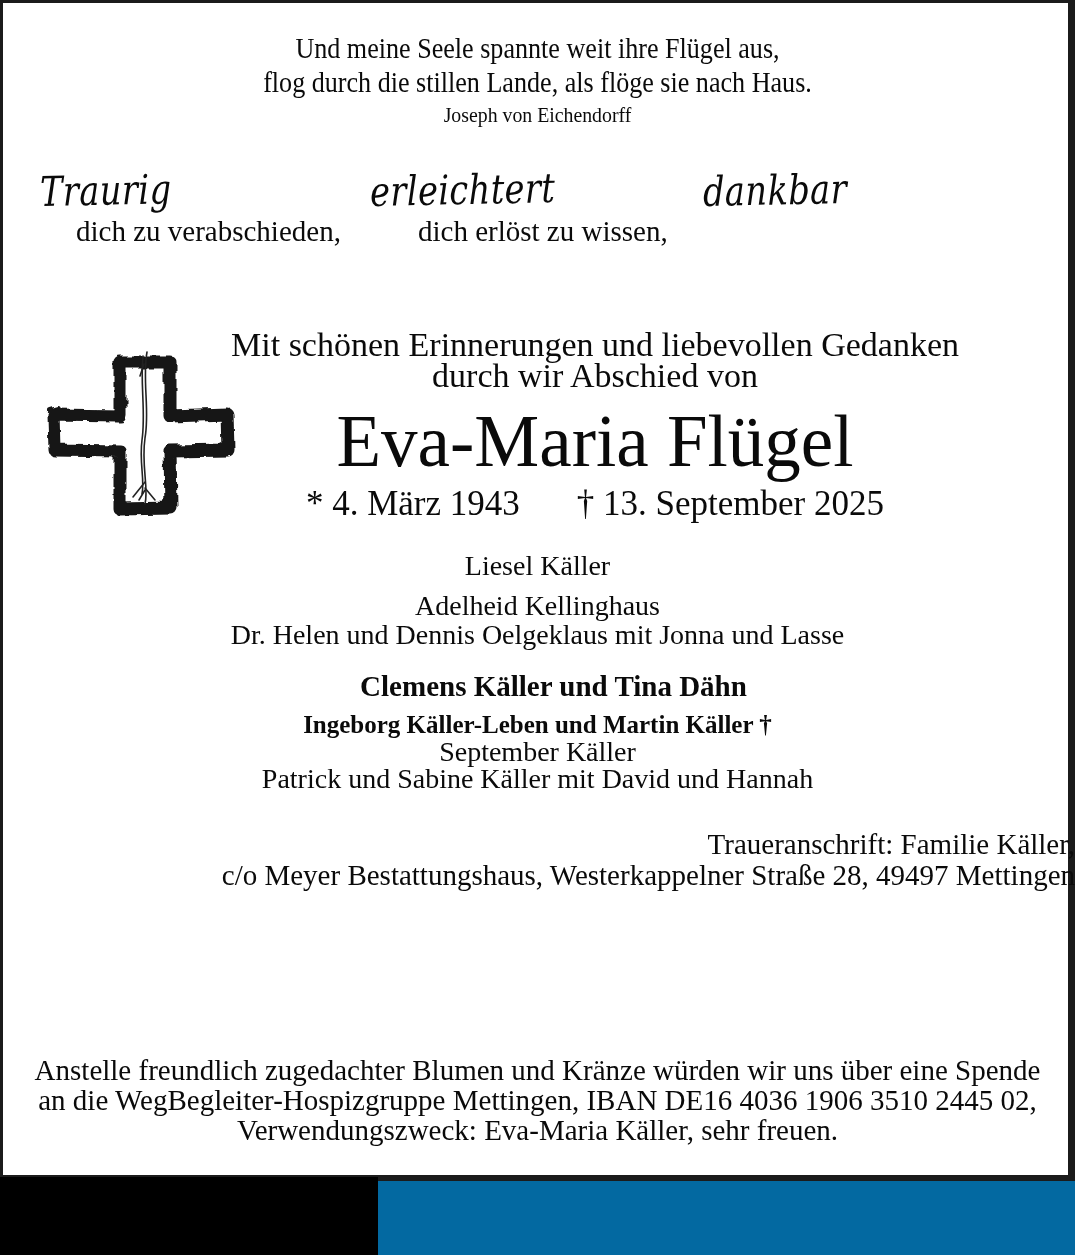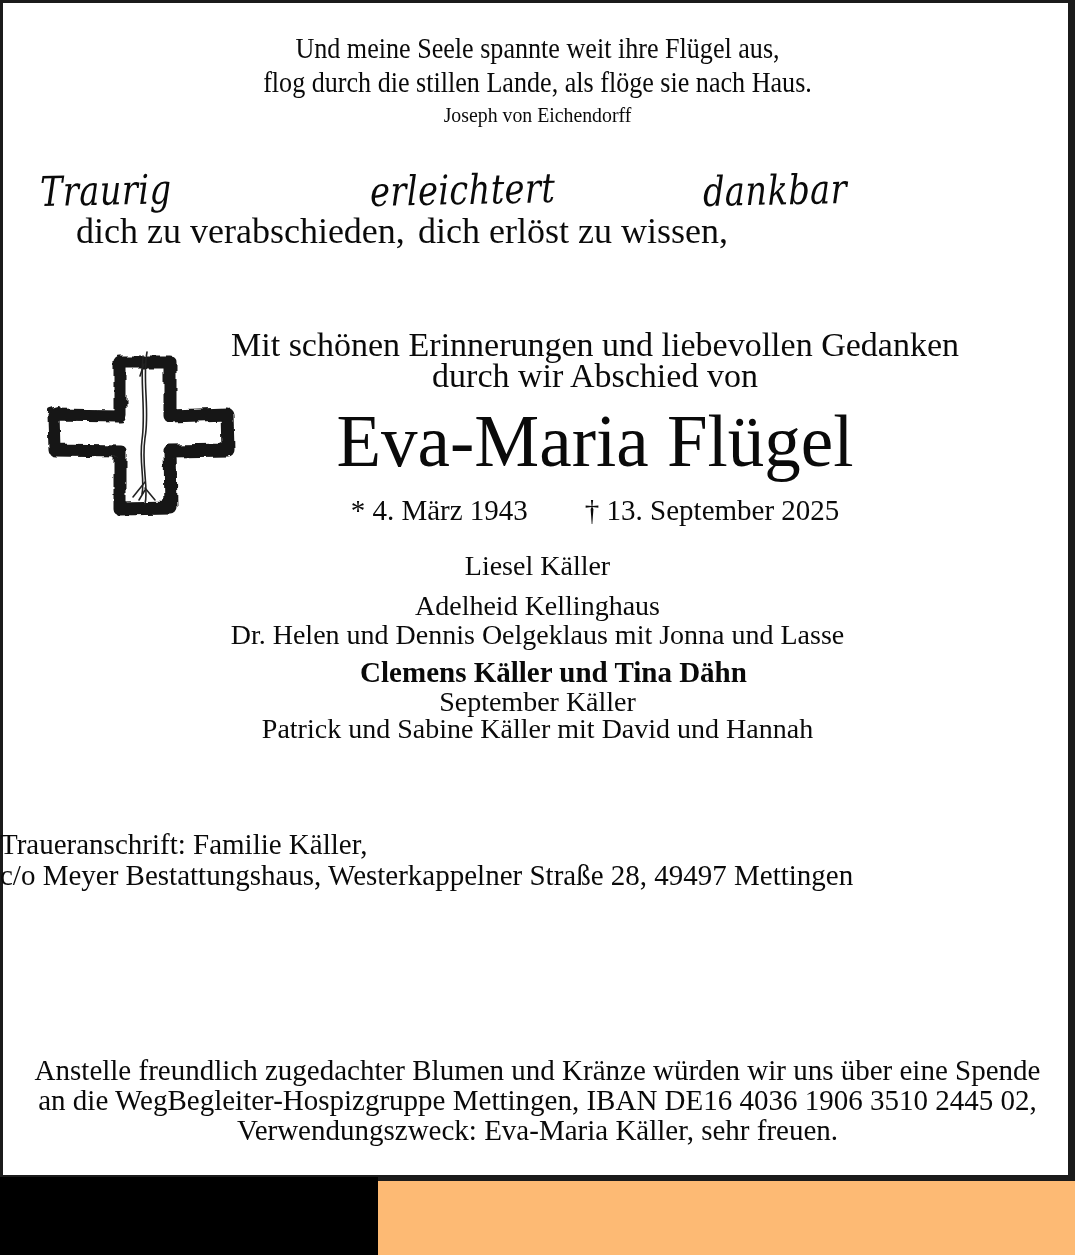--- a/index.html
+++ b/index.html
@@ -1,17 +1,17 @@
 <!DOCTYPE html>
 <html><head>
 <meta charset="utf-8">
 <style>
   html,body{margin:0;padding:0;background:#ffffff;}
   .page{
-    position:relative;width:1075px;height:1255px;background:#fdba74;
+    position:relative;width:1075px;height:1255px;background:#0369a1;
     font-family:"Liberation Serif", serif;color:#0a0a0a;overflow:hidden;
   }
   .frame{
     position:absolute;left:0;top:0;width:1075px;height:1181px;
     border:3px solid #1b1b1b;border-right-width:7px;border-bottom-width:6px;
     box-sizing:border-box;background:#ffffff;
   }
   .ad-block{position:absolute;left:0;top:1177px;width:378px;height:78px;background:#000000;}
 
   .poem{
@@ -19,39 +19,39 @@
     font-size:29px;line-height:34px;transform:scaleX(0.90);transform-origin:50% 0;
   }
   .poem .attribution{font-size:22px;line-height:24px;margin-top:4px;}
 
   .sent-word{
     position:absolute;top:170px;font-family:"DejaVu Serif", serif;font-style:italic;
     font-size:41px;line-height:45px;letter-spacing:0.5px;
     transform:scaleX(0.82) rotate(-1deg);transform-origin:0 50%;white-space:nowrap;
   }
   .sw1{left:40px;} .sw2{left:370px;} .sw3{left:703px;}
-  .sent-text{position:absolute;top:216px;font-size:36px;line-height:30px;white-space:nowrap;}
+  .sent-text{position:absolute;top:216px;font-size:29px;line-height:30px;white-space:nowrap;}
   .st1{left:76px;} .st2{left:418px;} .st3{left:737px;}
 
   .cross{position:absolute;left:44px;top:350px;}
 
   .farewell{position:absolute;left:160px;width:870px;top:329px;text-align:center;}
   .farewell .intro{font-size:34px;line-height:31px;}
   .farewell .name{font-size:73px;line-height:78px;margin-top:12px;white-space:nowrap;}
-  .farewell .dates{font-size:29px;line-height:30px;margin-top:14px;white-space:nowrap;}
+  .farewell .dates{font-size:35px;line-height:30px;margin-top:8px;white-space:nowrap;}
   .farewell .dates .birth{margin-right:57px;}
 
   .mourners{position:absolute;left:0;right:0;top:551px;text-align:center;}
   .m-bold{font-weight:normal;font-size:28px;line-height:30px;}
   .m-reg{font-size:28px;line-height:27px;}
-  .mt-a{margin-top:10px;} .mt-b{margin-top:9px;padding-left:32px;}
+  .mt-a{margin-top:10px;} .mt-b{margin-top:23px;padding-left:32px;}
   .m-sm{font-weight:bold;font-size:25px;line-height:26px;margin-top:10px;}
   .m-big{font-weight:bold;font-size:29px;line-height:31px;}
 
-  .address{position:absolute;left:0;right:0;top:829px;text-align:left;font-size:29px;line-height:31px;}
+  .address{position:absolute;left:0;right:0;top:829px;text-align:right;font-size:29px;line-height:31px;}
   .service{position:absolute;left:0;right:0;top:920px;text-align:center;font-size:29px;line-height:29px;}
   .donation{position:absolute;left:0;right:0;top:1055px;text-align:center;font-size:29px;line-height:30px;}
 </style>
 </head>
 <body>
 
 <div class="page">
   <div class="frame"></div>
 
   <div class="poem">
@@ -96,20 +96,21 @@
     <div class="dates">
       <span class="birth">* 4. März 1943</span><span>† 13. September 2025</span>
     </div>
   </div>
 
   <div class="mourners">
     <div class="m-bold">Liesel Käller</div>
     <div class="m-bold mt-a">Adelheid Kellinghaus</div>
     <div class="m-reg">Dr. Helen und Dennis Oelgeklaus mit Jonna und Lasse</div>
     <div class="m-big mt-b">Clemens Käller und Tina Dähn</div>
+    <div class="m-sm">Ingeborg Käller-Leben und Martin Käller †</div>
     <div class="m-reg">September Käller</div>
     <div class="m-reg">Patrick und Sabine Käller mit David und Hannah</div>
   </div>
 
   <div class="address">
     <div>Traueranschrift: Familie Käller,</div>
     <div>c/o Meyer Bestattungshaus, Westerkappelner Straße 28, 49497 Mettingen</div>
   </div>
 
 

